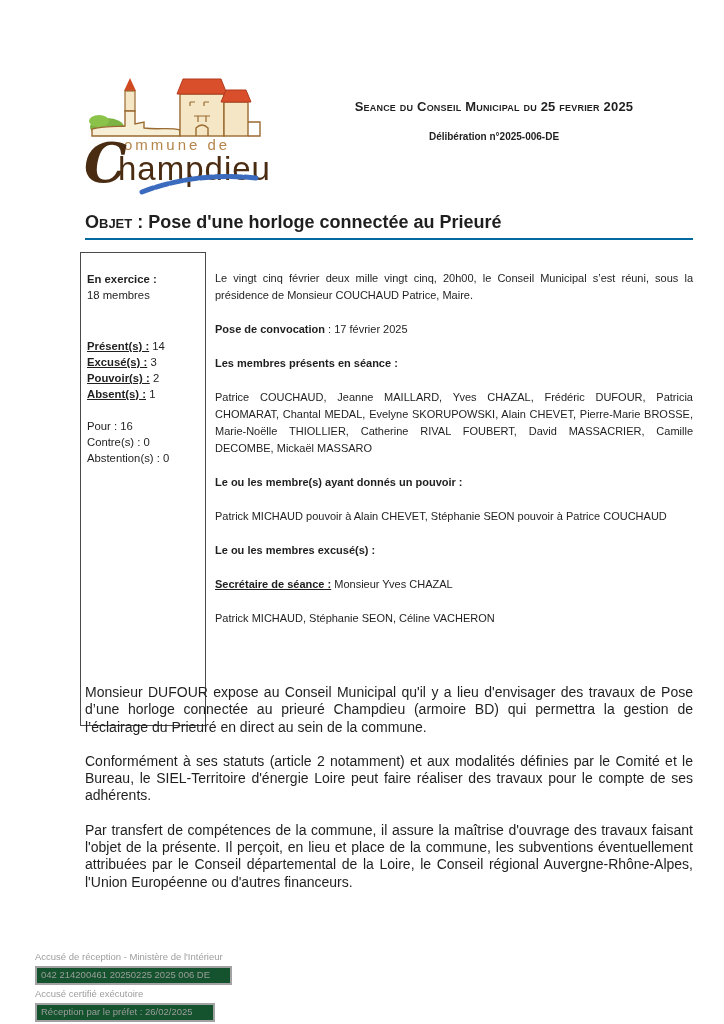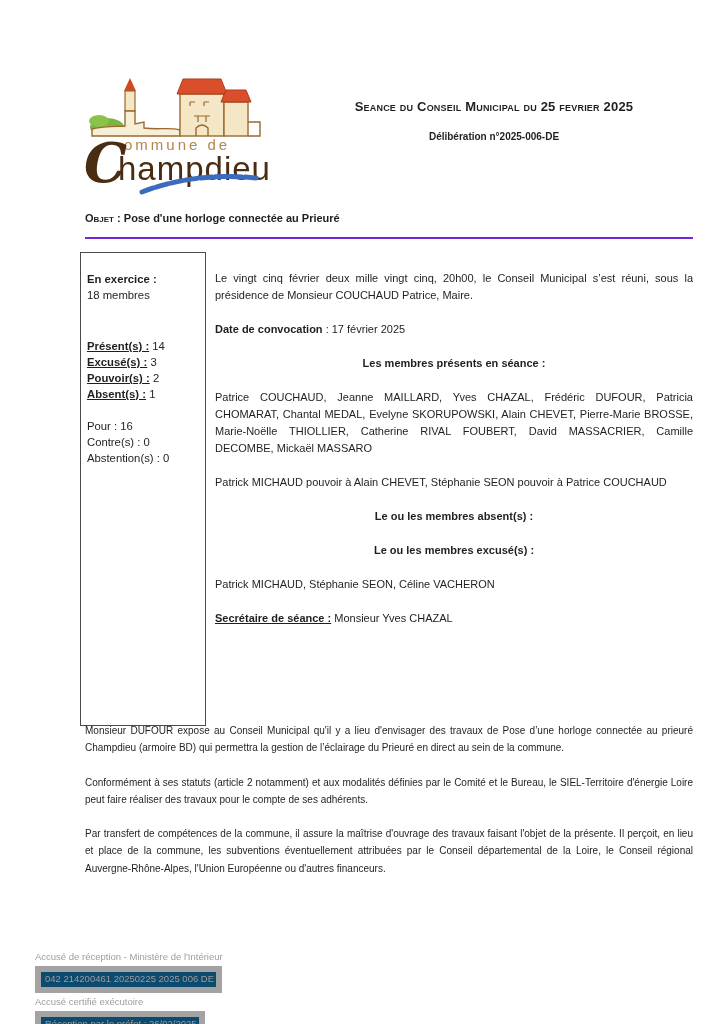--- a/index.html
+++ b/index.html
@@ -18,22 +18,22 @@
 
   
   .header-block { position:absolute; left:295px; top:72px; width:398px; text-align:center; }
   .header-title { font-size:19px; font-weight:bold; letter-spacing:0.2px; }
   .header-session { margin-top:27px; font-size:13px; font-weight:bold; font-variant:small-caps; letter-spacing:0.2px; }
   .header-delib { margin-top:17px; font-size:10px; font-weight:bold; }
 
   
   .objet {
     position:absolute; left:85px; top:212px; width:608px;
-    font-size:11px; font-weight:bold; padding-bottom:13px;
-    border-bottom:2px solid #6d28d9;
+    font-size:18px; font-weight:bold; padding-bottom:5px;
+    border-bottom:2px solid #0369a1;
   }
   .objet-label { font-variant:small-caps; }
 
   
   .info-box {
     position:absolute; left:80px; top:252px; width:112px; height:436px;
     border:1px solid #4a4a4a; padding:18px 6px;
     font-size:11.3px; line-height:16px;
   }
   .ib-row { white-space:nowrap; }
@@ -41,33 +41,33 @@
   .bold-ul { font-weight:bold; text-decoration:underline; }
   .gap-counts { margin-top:35px; }
   .gap-votes { margin-top:16px; }
 
   
   .main-col {
     position:absolute; left:215px; top:270px; width:478px;
     font-size:11px; line-height:17px; text-align:justify;
   }
   .main-col p { margin:0 0 17px 0; }
-  .main-col p.hd { font-weight:bold; text-align:center; }
+  .main-col p.hd { font-weight:bold; text-align:left; }
 
   
   .body-section {
-    position:absolute; left:85px; top:722px; width:608px;
-    font-size:10px; line-height:17.3px; text-align:justify;
+    position:absolute; left:85px; top:684px; width:608px;
+    font-size:14px; line-height:17.3px; text-align:justify;
   }
   .body-section p { margin:0 0 17px 0; }
 
   
   .footer { position:absolute; left:35px; top:929px; font-size:9.5px; color:#9d9d9d; line-height:12px;margin-top:19px; }
   .footer .row { margin-top:3px; }
-  .footer .stamp { display:inline-block; border:6px solid #a3a3a3; padding:1px 2px 2px 4px; background:#0c4a6e; }
+  .footer .stamp { display:inline-block; border:2px solid #a3a3a3; padding:1px 20px 2px 4px; background:#14532d; }
 </style>
 </head>
 <body>
 
 <div id="page">
 
   <svg class="logo" viewBox="0 0 190 136">
 
     <g>
       <ellipse cx="25" cy="63" rx="17" ry="9" fill="#7cb342"></ellipse>
@@ -132,28 +132,28 @@
       <span>1</span>
     </div>
 
     <div class="ib-row gap-votes">Pour : 16</div>
     <div class="ib-row">Contre(s) : 0</div>
     <div class="ib-row">Abstention(s) : 0</div>
   </div>
 
   <div class="main-col">
     <p>Le vingt cinq février deux mille vingt cinq, 20h00, le Conseil Municipal s’est réuni, sous la présidence de Monsieur COUCHAUD Patrice, Maire.</p>
-    <p><span class="bold">Date de convocation</span><span> : 17 février 2025</span></p>
+    <p><span class="bold">Pose de convocation</span><span> : 17 février 2025</span></p>
     <p class="hd">Les membres présents en séance :</p>
     <p>Patrice COUCHAUD, Jeanne MAILLARD, Yves CHAZAL, Frédéric DUFOUR, Patricia CHOMARAT, Chantal MEDAL, Evelyne SKORUPOWSKI, Alain CHEVET, Pierre-Marie BROSSE, Marie-Noëlle THIOLLIER, Catherine RIVAL FOUBERT, David MASSACRIER, Camille DECOMBE, Mickaël MASSARO</p>
+    <p class="hd">Le ou les membre(s) ayant donnés un pouvoir :</p>
     <p>Patrick MICHAUD pouvoir à Alain CHEVET, Stéphanie SEON pouvoir à Patrice COUCHAUD</p>
-    <p class="hd">Le ou les membres absent(s) :</p>
     <p class="hd">Le ou les membres excusé(s) :</p>
+    <p><span class="bold-ul">Secrétaire de séance :</span><span> Monsieur Yves CHAZAL</span></p>
     <p>Patrick MICHAUD, Stéphanie SEON, Céline VACHERON</p>
-    <p><span class="bold-ul">Secrétaire de séance :</span><span> Monsieur Yves CHAZAL</span></p>
   </div>
 
   <div class="body-section">
     <p>Monsieur DUFOUR expose au Conseil Municipal qu'il y a lieu d'envisager des travaux de Pose d’une horloge connectée au prieuré Champdieu (armoire BD) qui permettra la gestion de l’éclairage du Prieuré en direct au sein de la commune.</p>
     <p>Conformément à ses statuts (article 2 notamment) et aux modalités définies par le Comité et le Bureau, le SIEL-Territoire d'énergie Loire peut faire réaliser des travaux pour le compte de ses adhérents.</p>
     <p>Par transfert de compétences de la commune, il assure la maîtrise d'ouvrage des travaux faisant l'objet de la présente. Il perçoit, en lieu et place de la commune, les subventions éventuellement attribuées par le Conseil départemental de la Loire, le Conseil régional Auvergne-Rhône-Alpes, l'Union Européenne ou d'autres financeurs.</p>
   </div>
 
   <div class="footer">
     <div class="row">Accusé de réception - Ministère de l'Intérieur</div>

